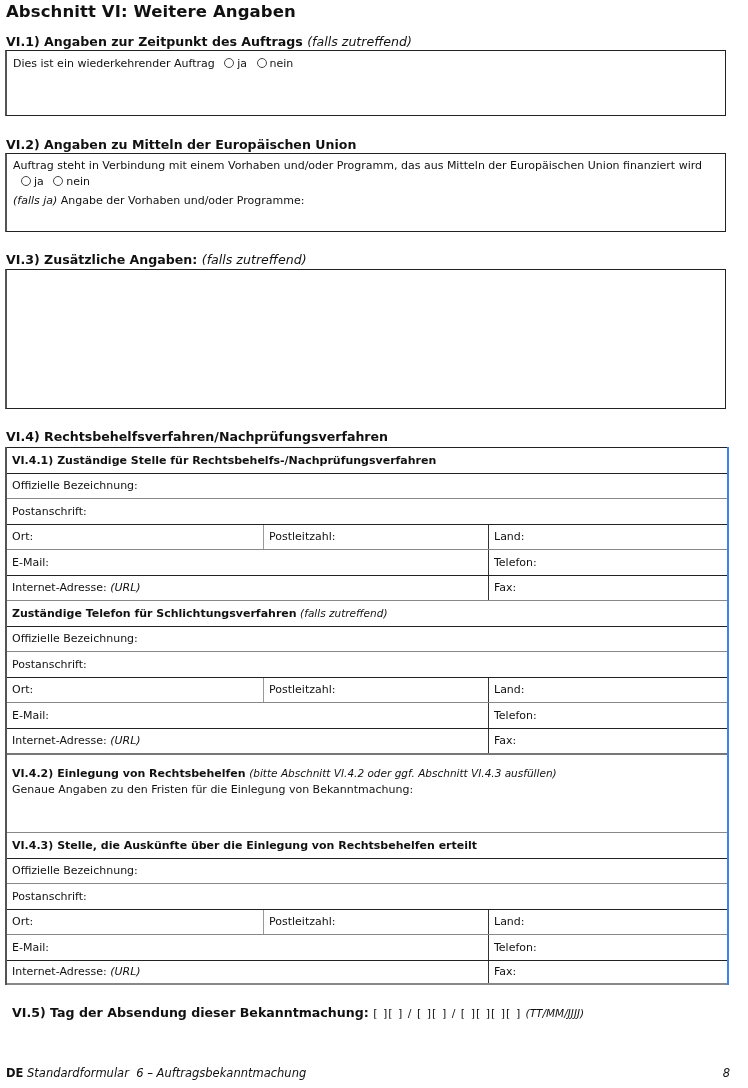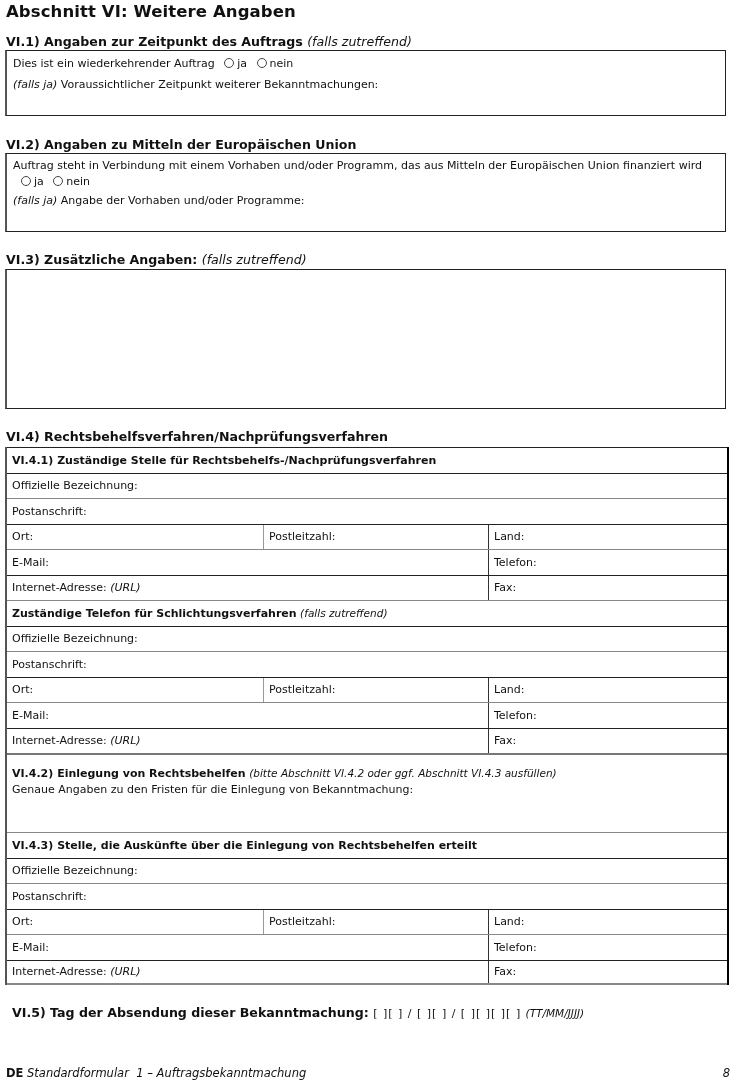--- a/index.html
+++ b/index.html
@@ -8,21 +8,21 @@
     font-family: "DejaVu Sans", sans-serif; color: #111;
   }
   .abs { position: absolute; }
   .title { left: 6px; top: 2px; font-size: 16.5px; font-weight: bold; letter-spacing: 0.1px; }
   .sec { left: 6px; font-size: 12.6px; font-weight: bold; white-space: nowrap; }
   .sec i, .hint { font-weight: normal; font-style: italic; }
   .box { left: 5px; width: 721px; border: 1px solid #222; border-left: 2px solid #555; background: #fff; box-sizing: border-box; }
   .line { position: absolute; left: 6px; font-size: 11px; white-space: nowrap; }
   .radio { display: inline-block; width: 10px; height: 10px; border: 1px solid #444; border-radius: 50%; vertical-align: -1px; margin: 0 3px 0 6px; box-sizing: border-box; }
   .radio.first { margin-left: 0; }
-  .tbl { position: absolute; left: 5px; top: 447px; width: 724px; border-left: 2px solid #555; border-right: 2px solid #000000; box-sizing: border-box; }
+  .tbl { position: absolute; left: 5px; top: 447px; width: 724px; border-left: 2px solid #555; border-right: 2px solid #3b82f6; box-sizing: border-box; }
   .row { position: relative; height: 25.5px; border-top: 1px solid #222; box-sizing: border-box; font-size: 11px; }
   .row.grey { border-top-color: #888; }
   .row.thick { border-top: 2px solid #777; }
   .row.last { border-bottom: 2px solid #888; }
   .cell { position: absolute; top: 0; bottom: 0; padding-left: 5px; display: flex; align-items: center; white-space: nowrap; box-sizing: border-box; }
   .cell.b { font-weight: bold; }
   .vsep { border-left: 1px solid #333; }
   .vsep-grey { border-left: 1px solid #999; }
   .tall { height: 79px; }
   .tall .cell { align-items: flex-start; padding-top: 12px; flex-direction: column; }
@@ -43,24 +43,20 @@
 <div class="abs sec" style="top:34px;">
   <span>VI.1) Angaben zur Zeitpunkt des Auftrags</span>
   <i>(falls zutreffend)</i>
 </div>
 <div class="abs box" style="top:50px; height:66px;text-decoration:underline;">
   <div class="line" style="top:6px;">
     <span>Dies ist ein wiederkehrender Auftrag</span>
     <span class="radio"></span><span>ja</span>
     <span class="radio"></span><span>nein</span>
   </div>
-  <div class="line" style="top:27px;">
-    <i>(falls ja)</i>
-    <span>Voraussichtlicher Zeitpunkt weiterer Bekanntmachungen:</span>
-  </div>
 </div>
 
 <div class="abs sec" style="top:137px;">VI.2) Angaben zu Mitteln der Europäischen Union</div>
 <div class="abs box" style="top:153px; height:79px;">
   <div class="line" style="top:5px;">Auftrag steht in Verbindung mit einem Vorhaben und/oder Programm, das aus Mitteln der Europäischen Union finanziert wird</div>
   <div class="line" style="top:21px;padding-left:8px;">
     <span class="radio first"></span><span>ja</span>
     <span class="radio"></span><span>nein</span>
   </div>
   <div class="line" style="top:40px;">
@@ -193,15 +189,15 @@
 </div>
 
 <div class="abs vi5">
   <span>VI.5) Tag der Absendung dieser Bekanntmachung:</span>
   <span class="brackets">[ ][ ] / [ ][ ] / [ ][ ][ ][ ]</span>
   <span class="fmt">(TT/MM/JJJJ)</span>
 </div>
 
 <div class="abs footer">
   <span class="de">DE</span>
-  <i style="white-space:pre;">Standardformular  1 – Auftragsbekanntmachung</i>
+  <i style="white-space:pre;">Standardformular  6 – Auftragsbekanntmachung</i>
 </div>
 <div class="abs pagenum">8</div>
 
 </body></html>

